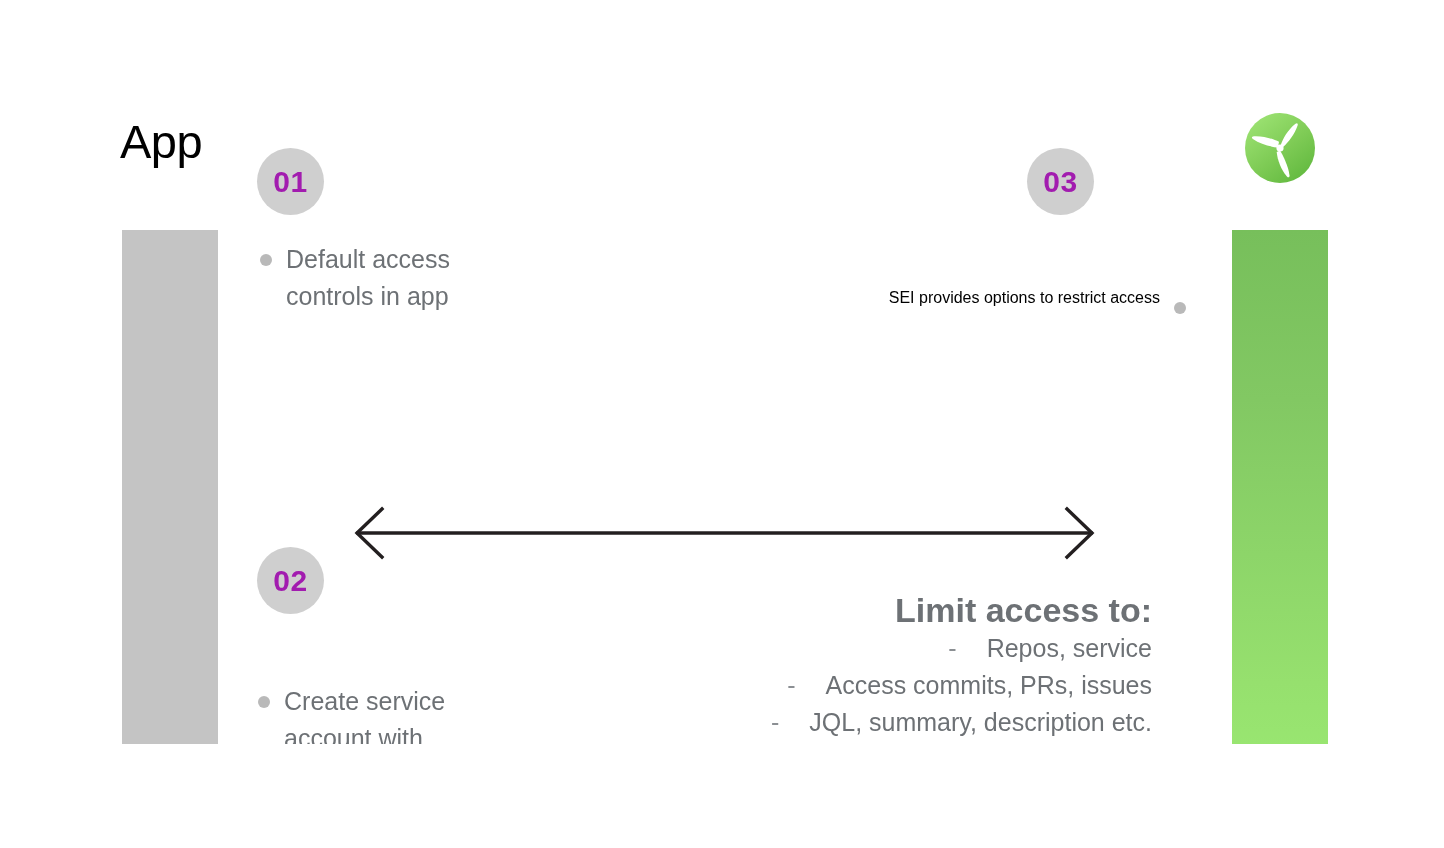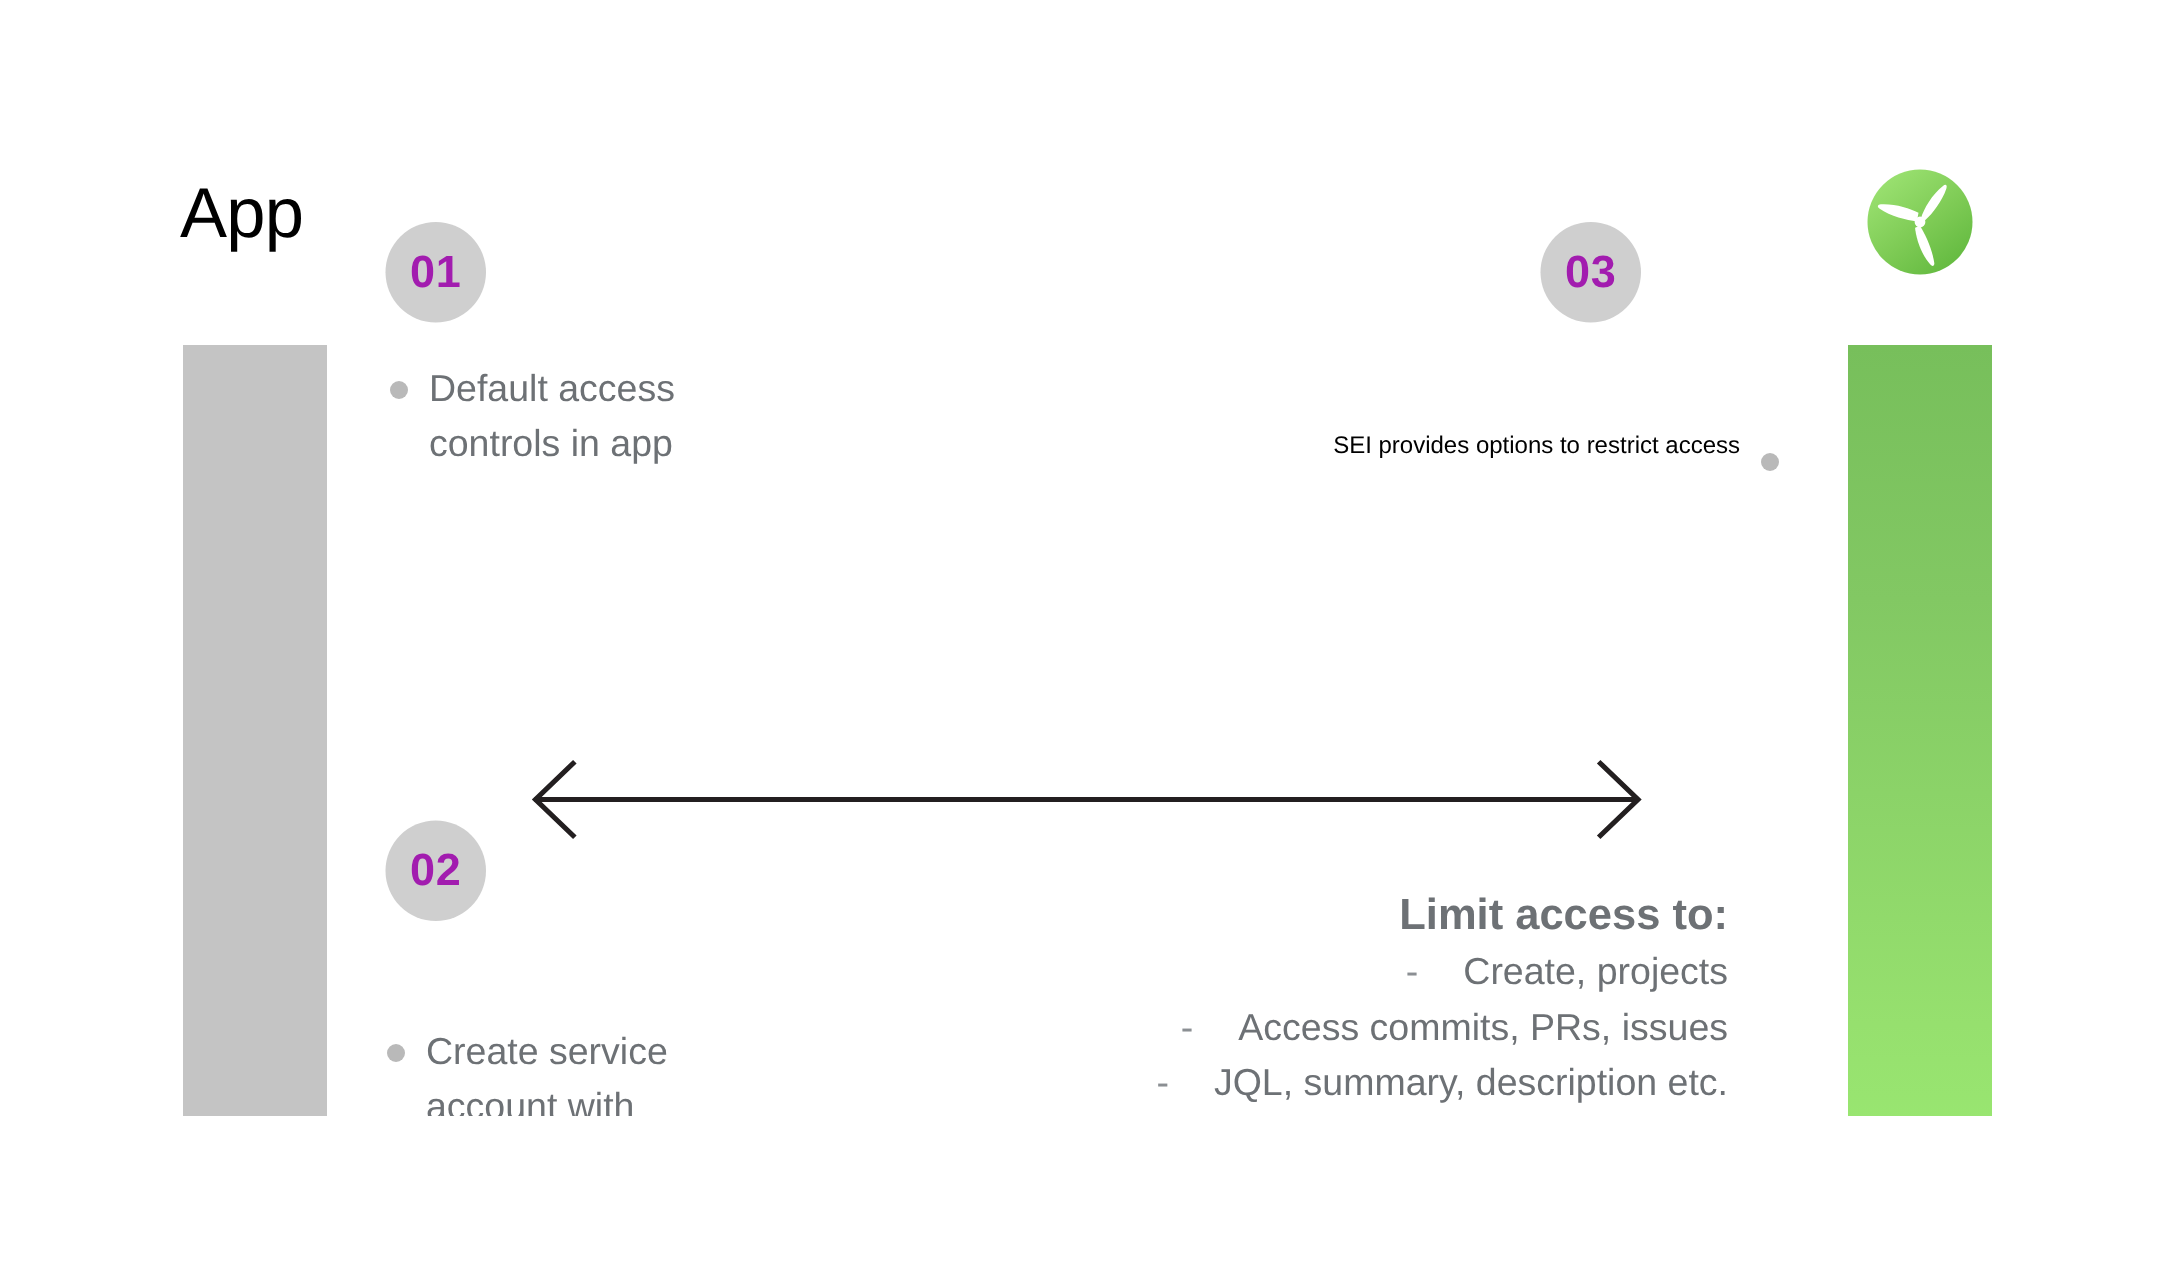--- a/index.html
+++ b/index.html
@@ -130,21 +130,21 @@
   .arrow svg { display: block; width: 745px; height: 56px; }
 
   
   .limit-block {
     position: absolute;
     right: 292px;
     top: 594px;
     text-align: right;
   }
   .limit-title {
-    font-size: 29px;
+    font-size: 34px;
     line-height: 33px;
     font-weight: 700;
     color: #6d7175;
     margin-bottom: 3px;
   }
   .limit-list {
     list-style: none;
     margin: 0;
     padding: 0;
   }
@@ -227,21 +227,21 @@
         <polyline points="715,4 740,28 715,52"></polyline>
       </g>
     </svg>
   </div>
 
   <div class="limit-block">
     <div class="limit-title">Limit access to:</div>
     <ul class="limit-list">
       <li>
         <span class="marker">-</span>
-        <span>Create, projects</span>
+        <span>Repos, service</span>
       </li>
       <li>
         <span class="marker">-</span>
         <span>Access commits, PRs, issues</span>
       </li>
       <li>
         <span class="marker">-</span>
         <span>JQL, summary, description etc.</span>
       </li>
     </ul>

